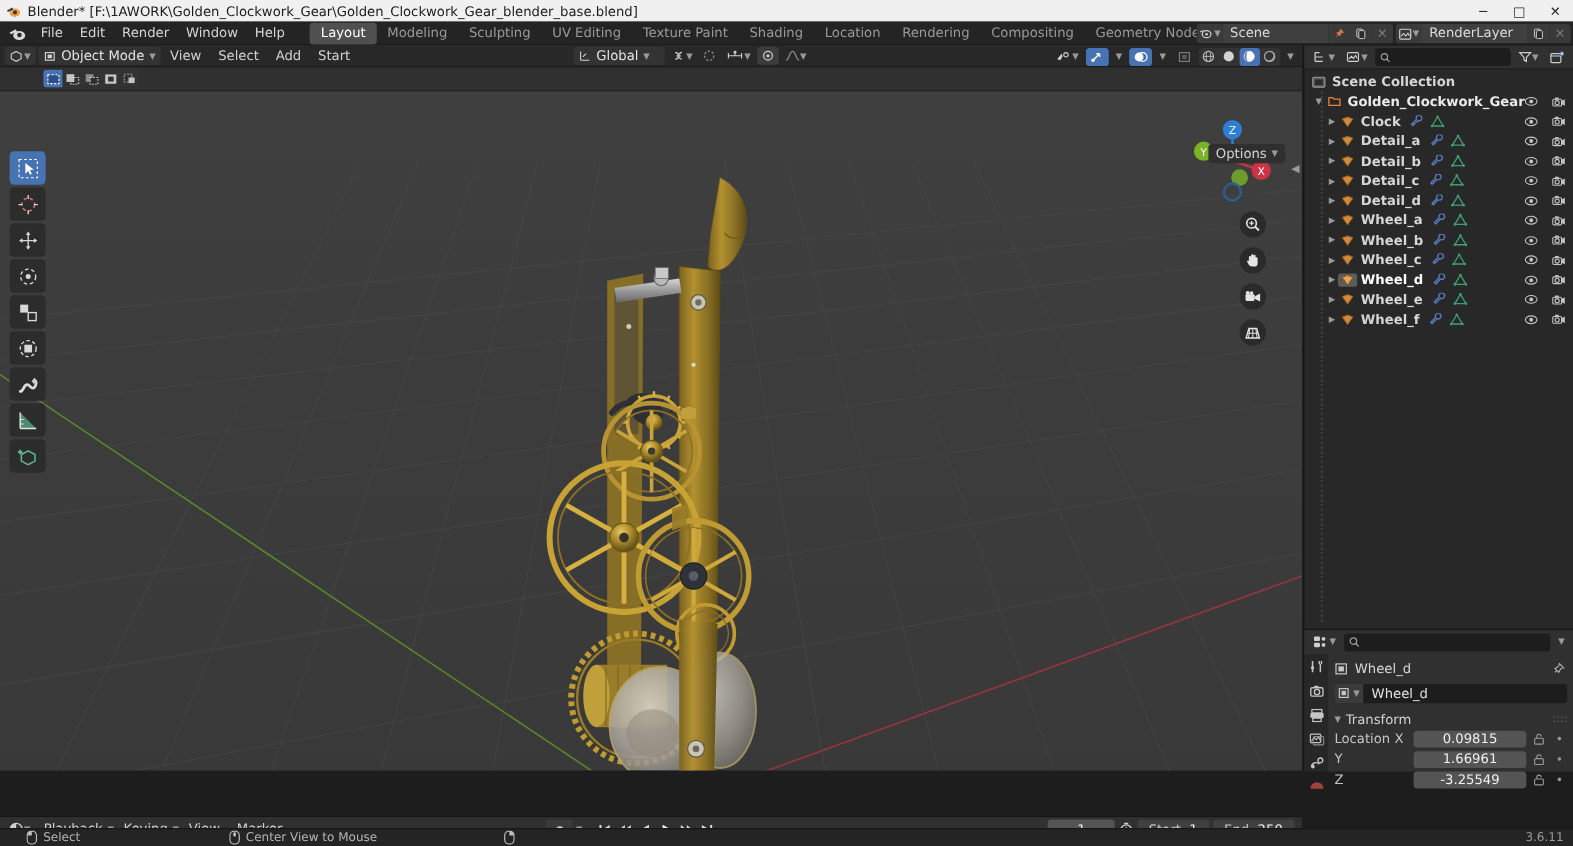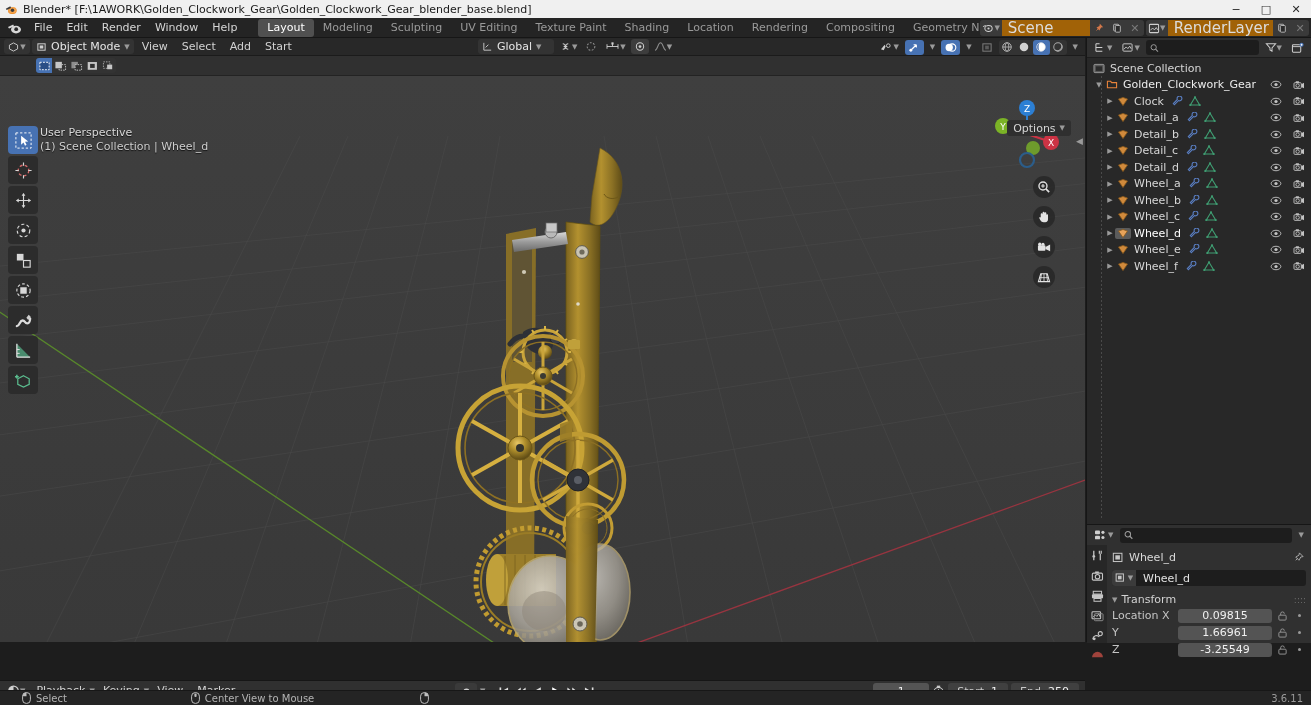--- a/index.html
+++ b/index.html
@@ -22,21 +22,21 @@
   .blender-logo { width:18px; height:16px; margin:0 3px 0 6px; display:flex; align-items:center; justify-content:center;}
   .menu { display:flex; align-items:flex-end; height:20px; }
   .menu > div { padding:0 7px; line-height:20px; font-size:11px; color:#d6d6d6; cursor:default; }
   .wstabs { display:flex; align-items:center; height:20px; margin-left:14px; }
   .wstab { padding:0 9px; line-height:18px; height:18px; font-size:11px; color:#9a9a9a; border-radius:3px;}
   .wstab.active { background:#505050; color:#fff;text-align:center; }
   .wsplus { padding:0 7px; color:#9a9a9a; font-size:13px; line-height:18px;}
   .topbar-right { position:absolute; right:2px; top:0; height:20px; display:flex; align-items:center; gap:2px;}
   .idblock { display:flex; align-items:center; height:16px; background:#2b2b2b; border-radius:3px; overflow:hidden;}
   .idblock .icobtn { width:22px; height:16px; background:#3a3a3a; display:flex; align-items:center; justify-content:center;}
-  .idblock .idname { background:#a16207; height:16px; line-height:16px; padding:0 4px 0 6px; min-width:88px; font-size:15px; color:#dcdcdc;}
+  .idblock .idname { background:#404040; height:16px; line-height:16px; padding:0 4px 0 6px; min-width:88px; font-size:11px; color:#dcdcdc;}
   .idblock .tail { width:18px; height:16px; display:flex; align-items:center; justify-content:center; background:#3a3a3a;}
   .idblock .tail.x { color:#7a7a7a; }
 
   
   .main { position:absolute; top:38px; left:0; width:1311px; height:604px; }
 
   
   .viewport { position:absolute; left:0; top:0; width:1085px; height:604px; background:#3c3c3c; overflow:hidden;}
   .vp-header { position:absolute; top:0; left:0; width:1085px; height:18px; background:#282828;
       display:flex; align-items:center; gap:2px; padding-left:4px; z-index:12; border-bottom:1px solid #1b1b1b;}
@@ -82,21 +82,21 @@
   .outliner { position:absolute; left:1086px; top:0; width:225px; height:486px; background:#282828; border-left:1px solid #161616;}
   .ol-header { height:20px; background:#303030; display:flex; align-items:center; gap:3px; padding:0 4px; border-bottom:1px solid #1d1d1d;}
   .ol-search { flex:1; height:15px; background:#1d1d1d; border-radius:3px; display:flex; align-items:center; padding:0 4px; gap:4px;}
   .ol-search input { background:transparent; border:0; outline:0; color:#c8c8c8; font-size:10px; width:100%;
       font-family:"DejaVu Sans","Liberation Sans",sans-serif; }
   .ol-body { position:relative; height:466px; overflow:hidden; padding-top:2px;}
   .ol-row { height:16.5px; display:flex; align-items:center; font-size:11px; color:#d6d6d6; position:relative; padding-right:4px;}
   .ol-row.sel .ol-label { color:#ffffff; }
   .ol-disc { width:10px; display:flex; align-items:center; justify-content:center; font-size:7px; color:#9a9a9a;}
   .ol-icon { width:16px; display:flex; align-items:center; justify-content:center; }
-  .ol-label { margin-left:3px; white-space:nowrap; }
+  .ol-label { margin-left:3px; white-space:nowrap;font-weight:bold; }
   .ol-sub { display:flex; align-items:center; gap:5px; margin-left:8px; }
   .ol-vis { position:absolute; right:6px; display:flex; align-items:center; gap:11px; }
   .ol-tree-line { position:absolute; left:14px; top:18px; bottom:4px; width:1px;
       background:repeating-linear-gradient(to bottom,#4a4a4a 0 2px,transparent 2px 4px); }
   .sel-box { background:#5b5b5b; border-radius:2px; }
 
   
   .props { position:absolute; left:1086px; top:486px; width:225px; height:118px; background:#303030; border-left:1px solid #161616; border-top:1px solid #161616;}
   .pr-header { height:20px; background:#303030; display:flex; align-items:center; gap:4px; padding:0 4px; }
   .pr-search { flex:1; height:15px; background:#1d1d1d; border-radius:3px; display:flex; align-items:center; padding:0 4px; gap:4px;}
@@ -594,24 +594,20 @@
           <g transform="translate(568,596)">
             <circle r="9" fill="none" stroke="#d9453f" stroke-width="2"></circle>
             <circle r="9" fill="none" stroke="#ffffff" stroke-width="2" stroke-dasharray="4.7 4.7"></circle>
             <line x1="0" y1="-15" x2="0" y2="-11" stroke="#111" stroke-width="1.2"></line>
             <line x1="0" y1="11" x2="0" y2="15" stroke="#111" stroke-width="1.2"></line>
             <line x1="-15" y1="0" x2="-11" y2="0" stroke="#111" stroke-width="1.2"></line>
             <line x1="11" y1="0" x2="15" y2="0" stroke="#111" stroke-width="1.2"></line>
           </g>
         </svg>
 
-        <div class="vp-overlay-text">
-          <div>User Perspective</div>
-          <div class="l2">(1) Scene Collection | Wheel_d</div>
-        </div>
 
         <div class="vp-tools">
           <div class="tbtn on">
             <svg width="19" height="19" viewBox="0 0 20 20">
                 <rect x="2" y="2" width="16" height="16" fill="none" stroke="#fff" stroke-width="1" stroke-dasharray="2.4 2"></rect>
                 <path d="M7.5 5 L7.5 14.5 L10 12 L11.6 15.4 L13.2 14.6 L11.6 11.3 L15 11 Z" fill="#fff"></path>
               </svg>
           </div>
           <div class="tbtn">
             <svg width="19" height="19" viewBox="0 0 20 20">

